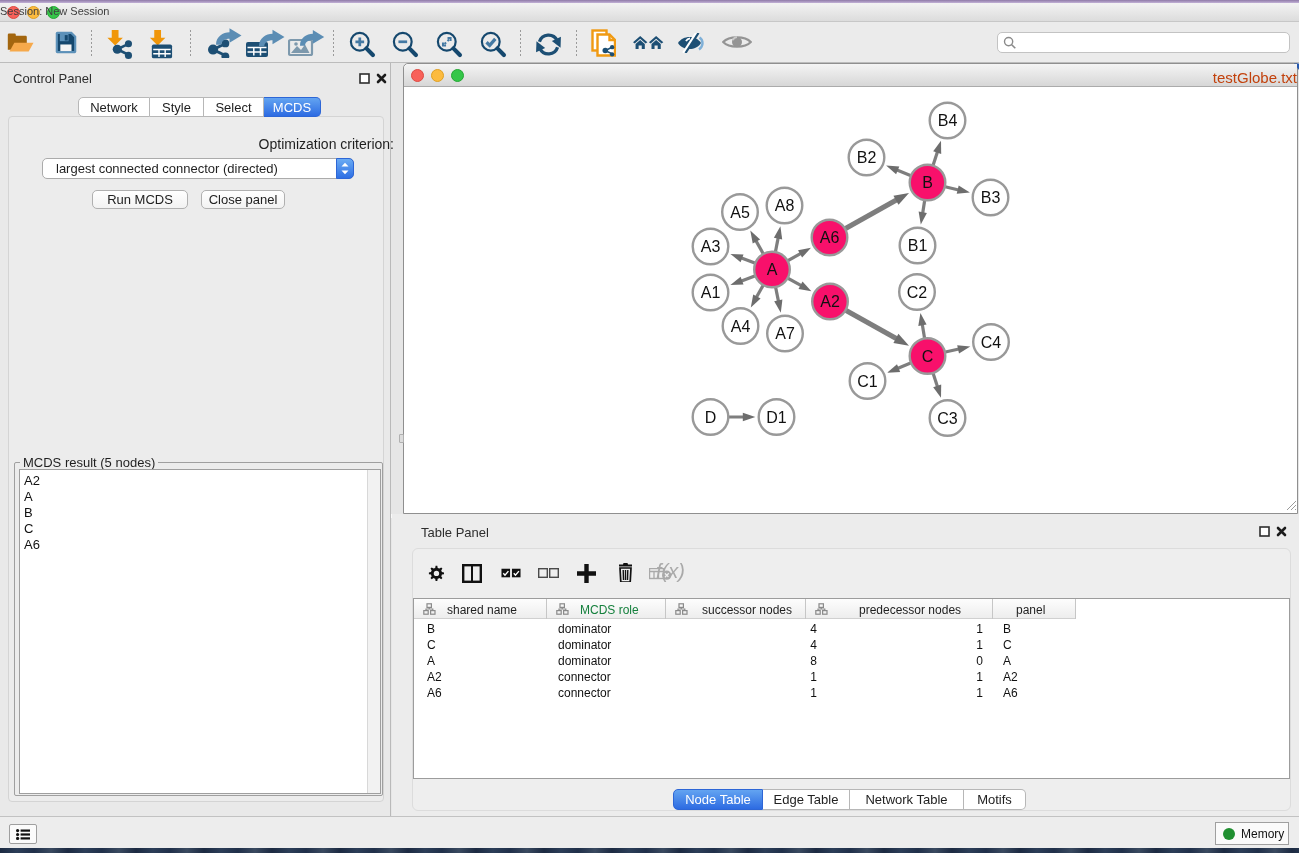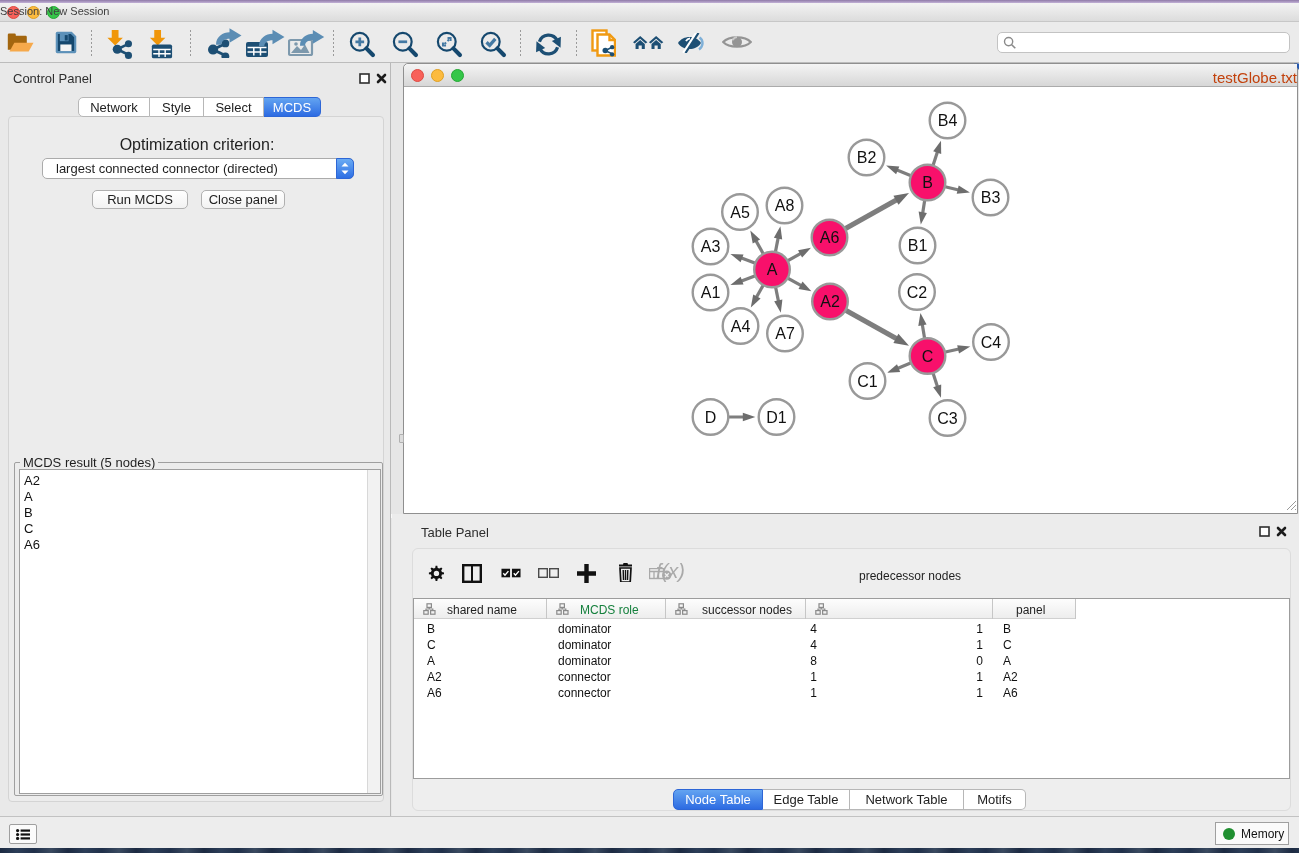--- a/index.html
+++ b/index.html
@@ -171,21 +171,21 @@
 <svg class="abs" style="left:376px;top:73px" width="11" height="11" viewBox="0 0 11 11">
     <path d="M2 2 L9 9 M9 2 L2 9" stroke="#1c1c1c" stroke-width="2.6" stroke-linecap="round"></path>
   </svg>
 <div class="abs" style="left:8px;top:116px;width:376px;height:686px;background:#ececec;border:1px solid #d4d4d4;border-radius:4px"></div>
 <div class="seg" style="left:78px;top:97px;height:20px">
  <div style="width:72px">Network</div>
     <div style="width:54px">Style</div>
     <div style="width:60px">Select</div>
     <div class="on" style="width:57px">MCDS</div>
 </div>
-<div class="abs" style="left:0;top:136px;width:394px;text-align:center;font-size:16px;color:#1f1f1f">Optimization criterion:</div>
+<div class="abs" style="left:0;top:136px;width:394px;text-align:right;font-size:14px;color:#1f1f1f">Optimization criterion:</div>
 <div class="abs" style="left:42px;top:158px;width:312px;height:21px;background:#fff;border:1px solid #ababab;border-radius:5px"></div>
 <div class="abs" style="left:56px;top:161px;font-size:13px;color:#1f1f1f">largest connected connector (directed)</div>
 <div class="abs" style="left:336px;top:158px;width:18px;height:21px;background:linear-gradient(#6aabf3,#2e6fe4);border:1px solid #2d66d6;border-radius:0 5px 5px 0"></div>
 <svg class="abs" style="left:339px;top:161px" width="12" height="15" viewBox="0 0 12 15">
     <path d="M2.5 5.5 L6 1.8 L9.5 5.5 Z M2.5 9.5 L6 13.2 L9.5 9.5 Z" fill="#fff"></path>
   </svg>
 <div class="btn" style="left:92px;top:190px;width:96px;height:19px">Run MCDS</div>
 <div class="btn" style="left:201px;top:190px;width:84px;height:19px">Close panel</div>
 <div class="abs" style="left:14px;top:462px;width:369px;height:334px;border:1px solid #9f9f9f;border-radius:2px"></div>
 <div class="abs" style="left:20px;top:455px;font-size:13px;color:#1f1f1f;background:#ececec;padding:0 3px">MCDS result (5 nodes)</div>
@@ -339,21 +339,21 @@
 <div class="abs" style="left:413px;top:598px;width:877px;height:181px;background:#fff;border:1px solid #9c9c9c"></div>
 <div class="abs" style="left:414px;top:599px;width:662px;height:20px;background:linear-gradient(#fdfdfd,#ededed);border-bottom:1px solid #d0d0d0"></div>
 <div class="abs" style="left:546px;top:599px;width:1px;height:20px;background:#c6c6c6"></div>
 <div class="abs" style="left:665px;top:599px;width:1px;height:20px;background:#c6c6c6"></div>
 <div class="abs" style="left:805px;top:599px;width:1px;height:20px;background:#c6c6c6"></div>
 <div class="abs" style="left:992px;top:599px;width:1px;height:20px;background:#c6c6c6"></div>
 <div class="abs" style="left:1075px;top:599px;width:1px;height:20px;background:#c6c6c6"></div>
 <div class="abs" style="left:447px;top:603px;font-size:12px;color:#1f1f1f">shared name</div>
 <div class="abs" style="left:580px;top:603px;font-size:12px;color:#15803d">MCDS role</div>
 <div class="abs" style="left:702px;top:603px;font-size:12px;color:#1f1f1f">successor nodes</div>
-<div class="abs" style="left:859px;top:569px;font-size:12px;color:#1f1f1f">predecessor nodes</div>
+<div class="abs" style="left:859px;top:603px;font-size:12px;color:#1f1f1f">predecessor nodes</div>
 <div class="abs" style="left:1016px;top:603px;font-size:12px;color:#1f1f1f">panel</div>
 <svg class="abs" style="left:423px;top:603px" width="13" height="12" viewBox="0 0 13 12">
     <g fill="none" stroke="#8a8a8a" stroke-width="1.2">
       <rect x="4" y="0.8" width="4.4" height="3.6"></rect>
       <rect x="0.8" y="7.6" width="4.4" height="3.6"></rect>
       <rect x="7.6" y="7.6" width="4.4" height="3.6"></rect>
       <path d="M6.2 4.4 V6 M3 7.6 V6 H9.8 V7.6"></path>
     </g>
   </svg>
 <svg class="abs" style="left:556px;top:603px" width="13" height="12" viewBox="0 0 13 12">

